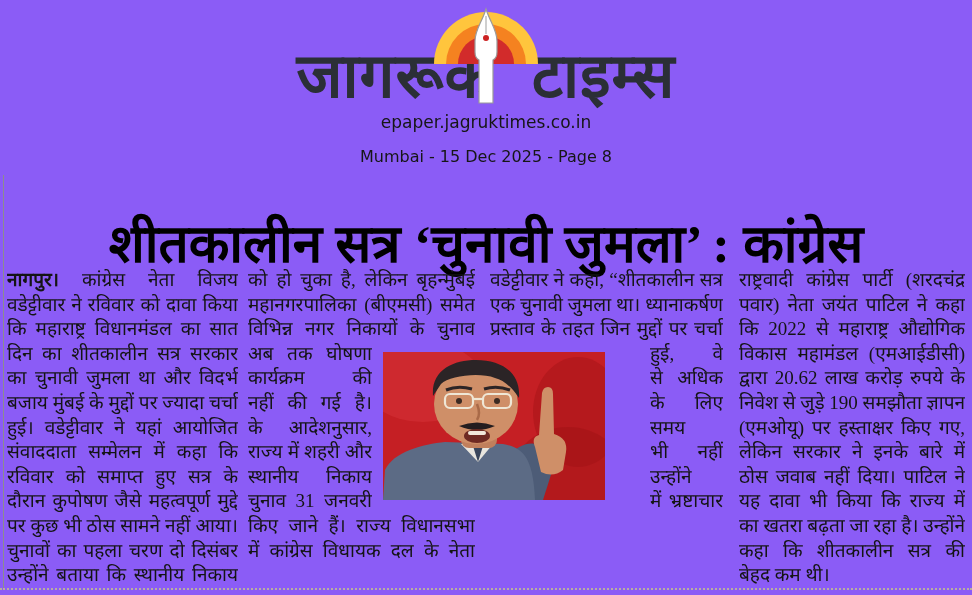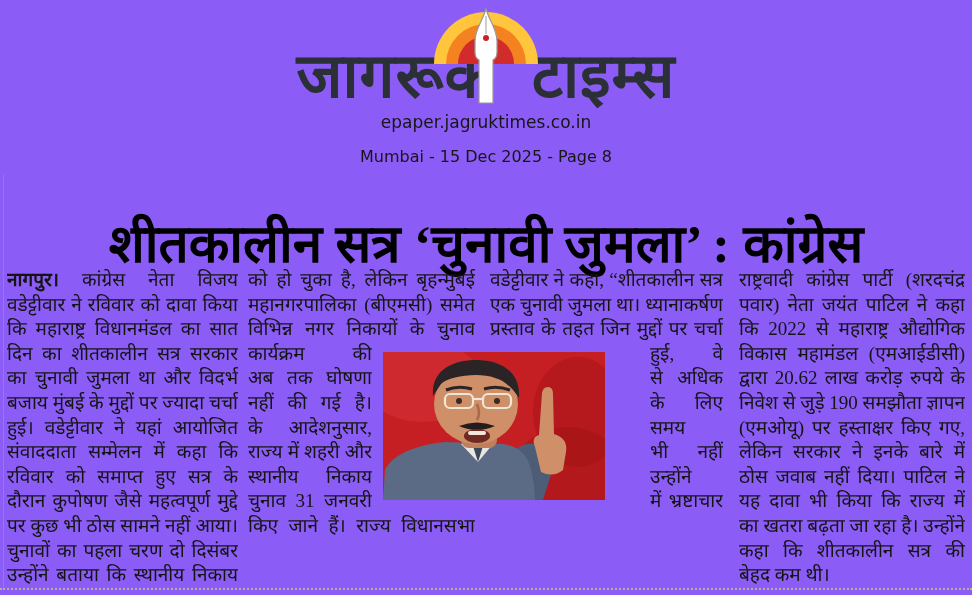--- a/index.html
+++ b/index.html
@@ -92,28 +92,29 @@
         <div class="line">चुनावों का पहला चरण दो दिसंबर</div>
         <div class="line">उन्होंने बताया कि स्थानीय निकाय</div>
       </div>
   </div>
 
   <div class="col col-2">
 
   <div class="line">को हो चुका है, लेकिन बृहन्मुंबई</div>
       <div class="line">महानगरपालिका (बीएमसी) समेत</div>
       <div class="line">विभिन्न नगर निकायों के चुनाव</div>
+      <div class="line">अब तक घोषणा</div>
       <div class="line">कार्यक्रम की</div>
-      <div class="line">अब तक घोषणा</div>
       <div class="line">नहीं की गई है।</div>
       <div class="line">के आदेशनुसार,</div>
       <div class="line">राज्य में शहरी और</div>
       <div class="line">स्थानीय निकाय</div>
       <div class="line">चुनाव 31 जनवरी 2026 तक पूरे</div>
       <div class="line">किए जाने हैं। राज्य विधानसभा</div>
+      <div class="line">में कांग्रेस विधायक दल के नेता</div>
     </div>
 
   <div class="col col-3">
 
   <div class="line">वडेट्टीवार ने कहा, “शीतकालीन सत्र</div>
       <div class="line">एक चुनावी जुमला था। ध्यानाकर्षण</div>
       <div class="line">प्रस्ताव के तहत जिन मुद्दों पर चर्चा</div>
       <div class="line">हुई, वे विदर्भ से</div>
       <div class="line">से अधिक जुड़े</div>
       <div class="line">के लिए कोई</div>

